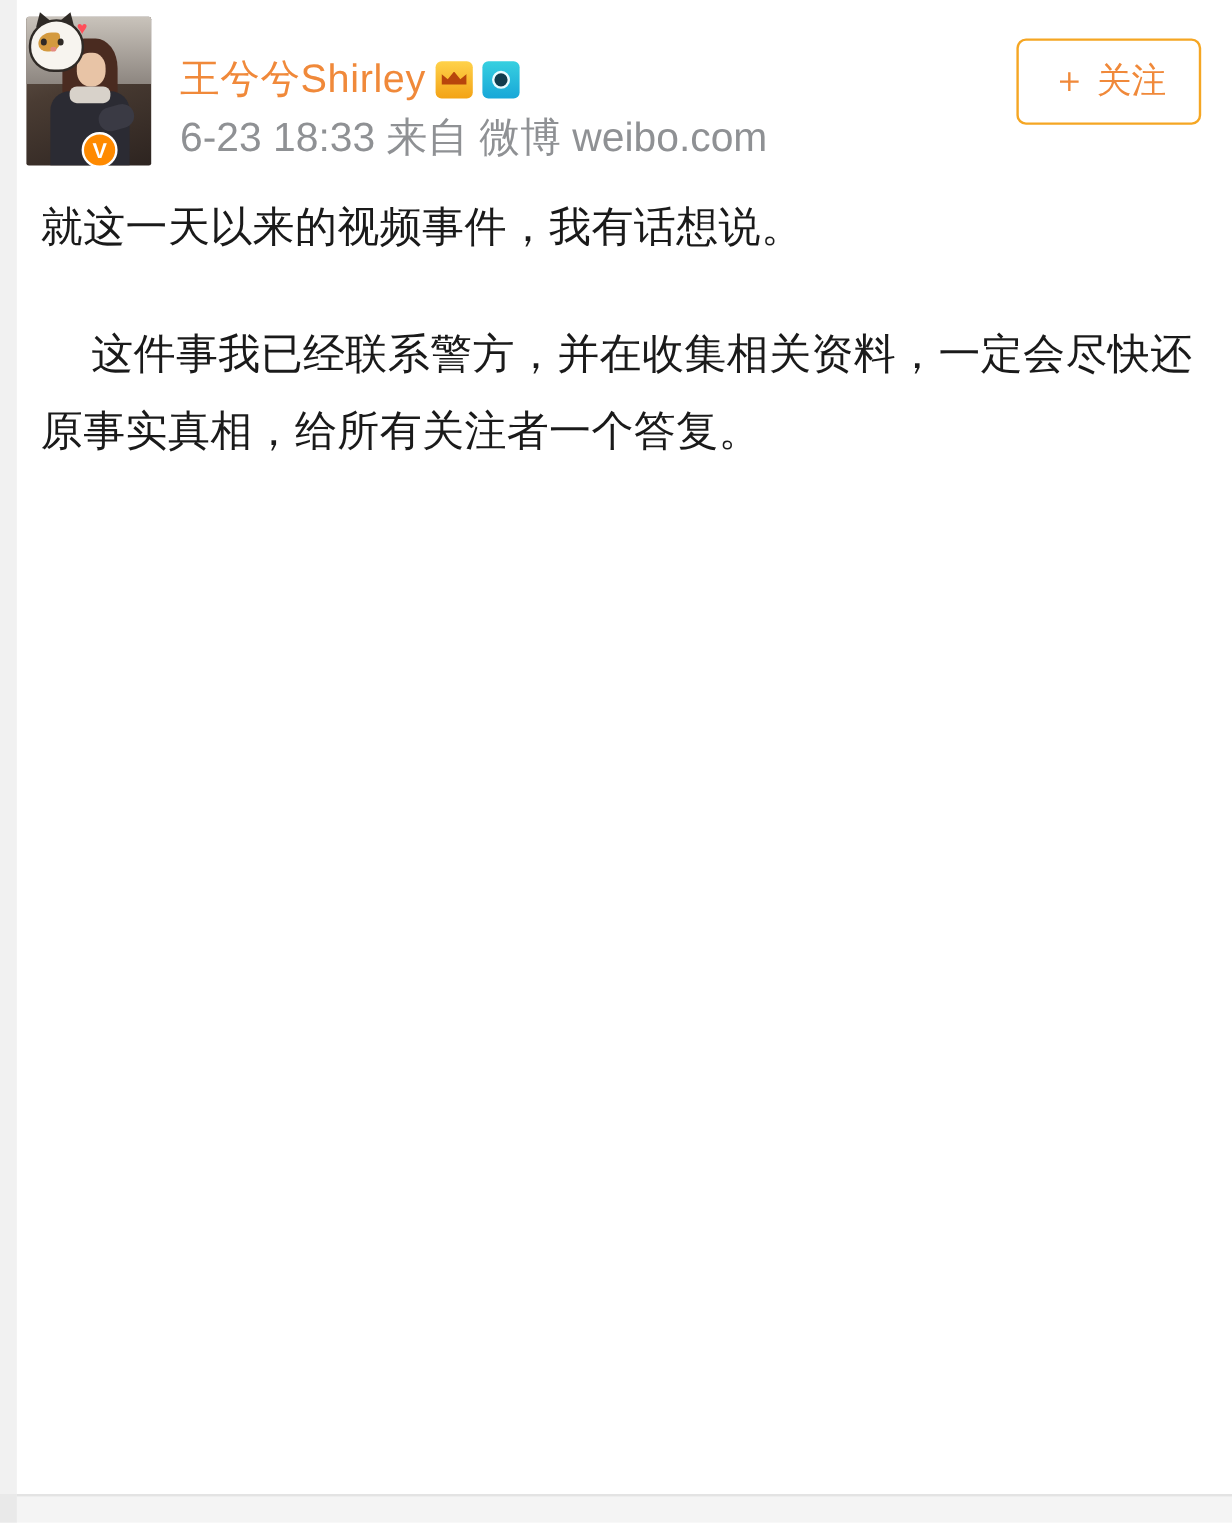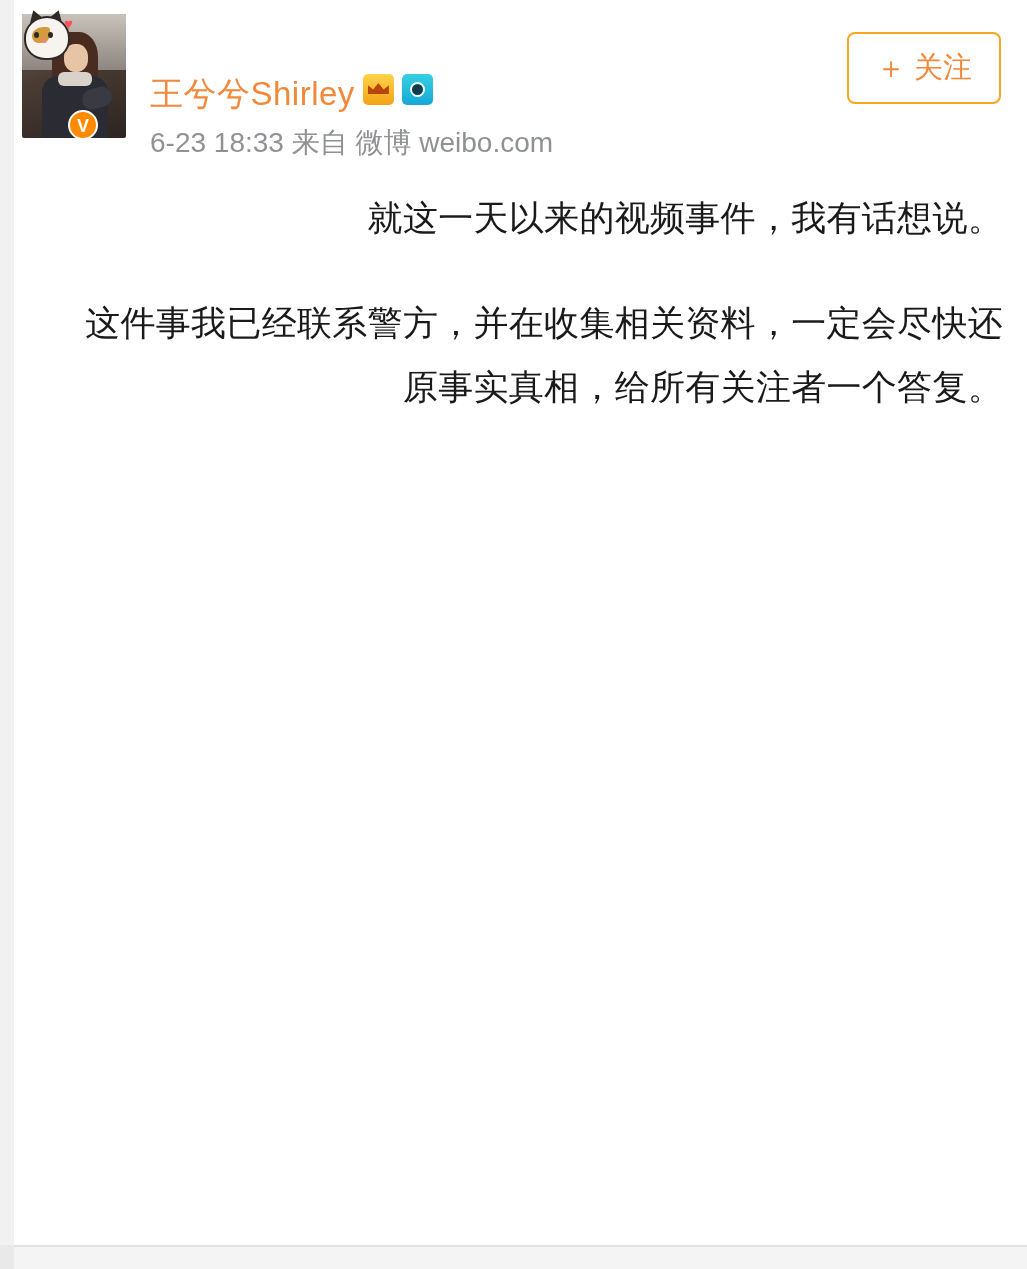--- a/index.html
+++ b/index.html
@@ -167,23 +167,22 @@
     text-align: center;
     line-height: 28px;
     box-sizing: border-box;
   }
   .head-text {
     margin-left: 150px;
     padding-top: 28px;
   }
   .name-row {
     display: flex;
-    align-items: flex-start;
+    align-items: center;
     gap: 8px;
-    margin-top: 28px;
   }
   .nickname {
     color: #f0893a;
     font-size: 33px;
     line-height: 40px;
     letter-spacing: 0.5px;
     white-space: nowrap;
   }
   .icon-crown {
     display: inline-block;
@@ -217,21 +216,21 @@
     left: 8px; top: 8px;
     width: 15px; height: 15px;
     border-radius: 50%;
     background: #123c4d;
     border: 2px solid #eafcff;
     box-sizing: border-box;
   }
   .meta-row {
     margin-top: 12px;
     color: #8f9194;
-    font-size: 28px;
+    font-size: 34px;
     line-height: 34px;
     white-space: nowrap;
   }
   .follow-btn {
     position: absolute;
     right: 26px;
     top: 32px;
     width: 154px;
     height: 72px;
     border: 2px solid #f5a623;
@@ -252,21 +251,20 @@
   }
   .content {
     margin: 26px 24px 0 34px;
     color: #1a1a1a;
     font-size: 35px;
     line-height: 64px;
     letter-spacing: 0.3px;
   }
   .content p {
     margin: 0 0 44px 0;
-    text-align: right;
   }
   .content p.indent {
     text-indent: 42px;
   }
   .content p:last-child { margin-bottom: 0; font-family: Liberation Mono, monospace; }
   .bottom-strip {
     position: absolute;
     left: 14px;
     right: 0;
     bottom: 0;

